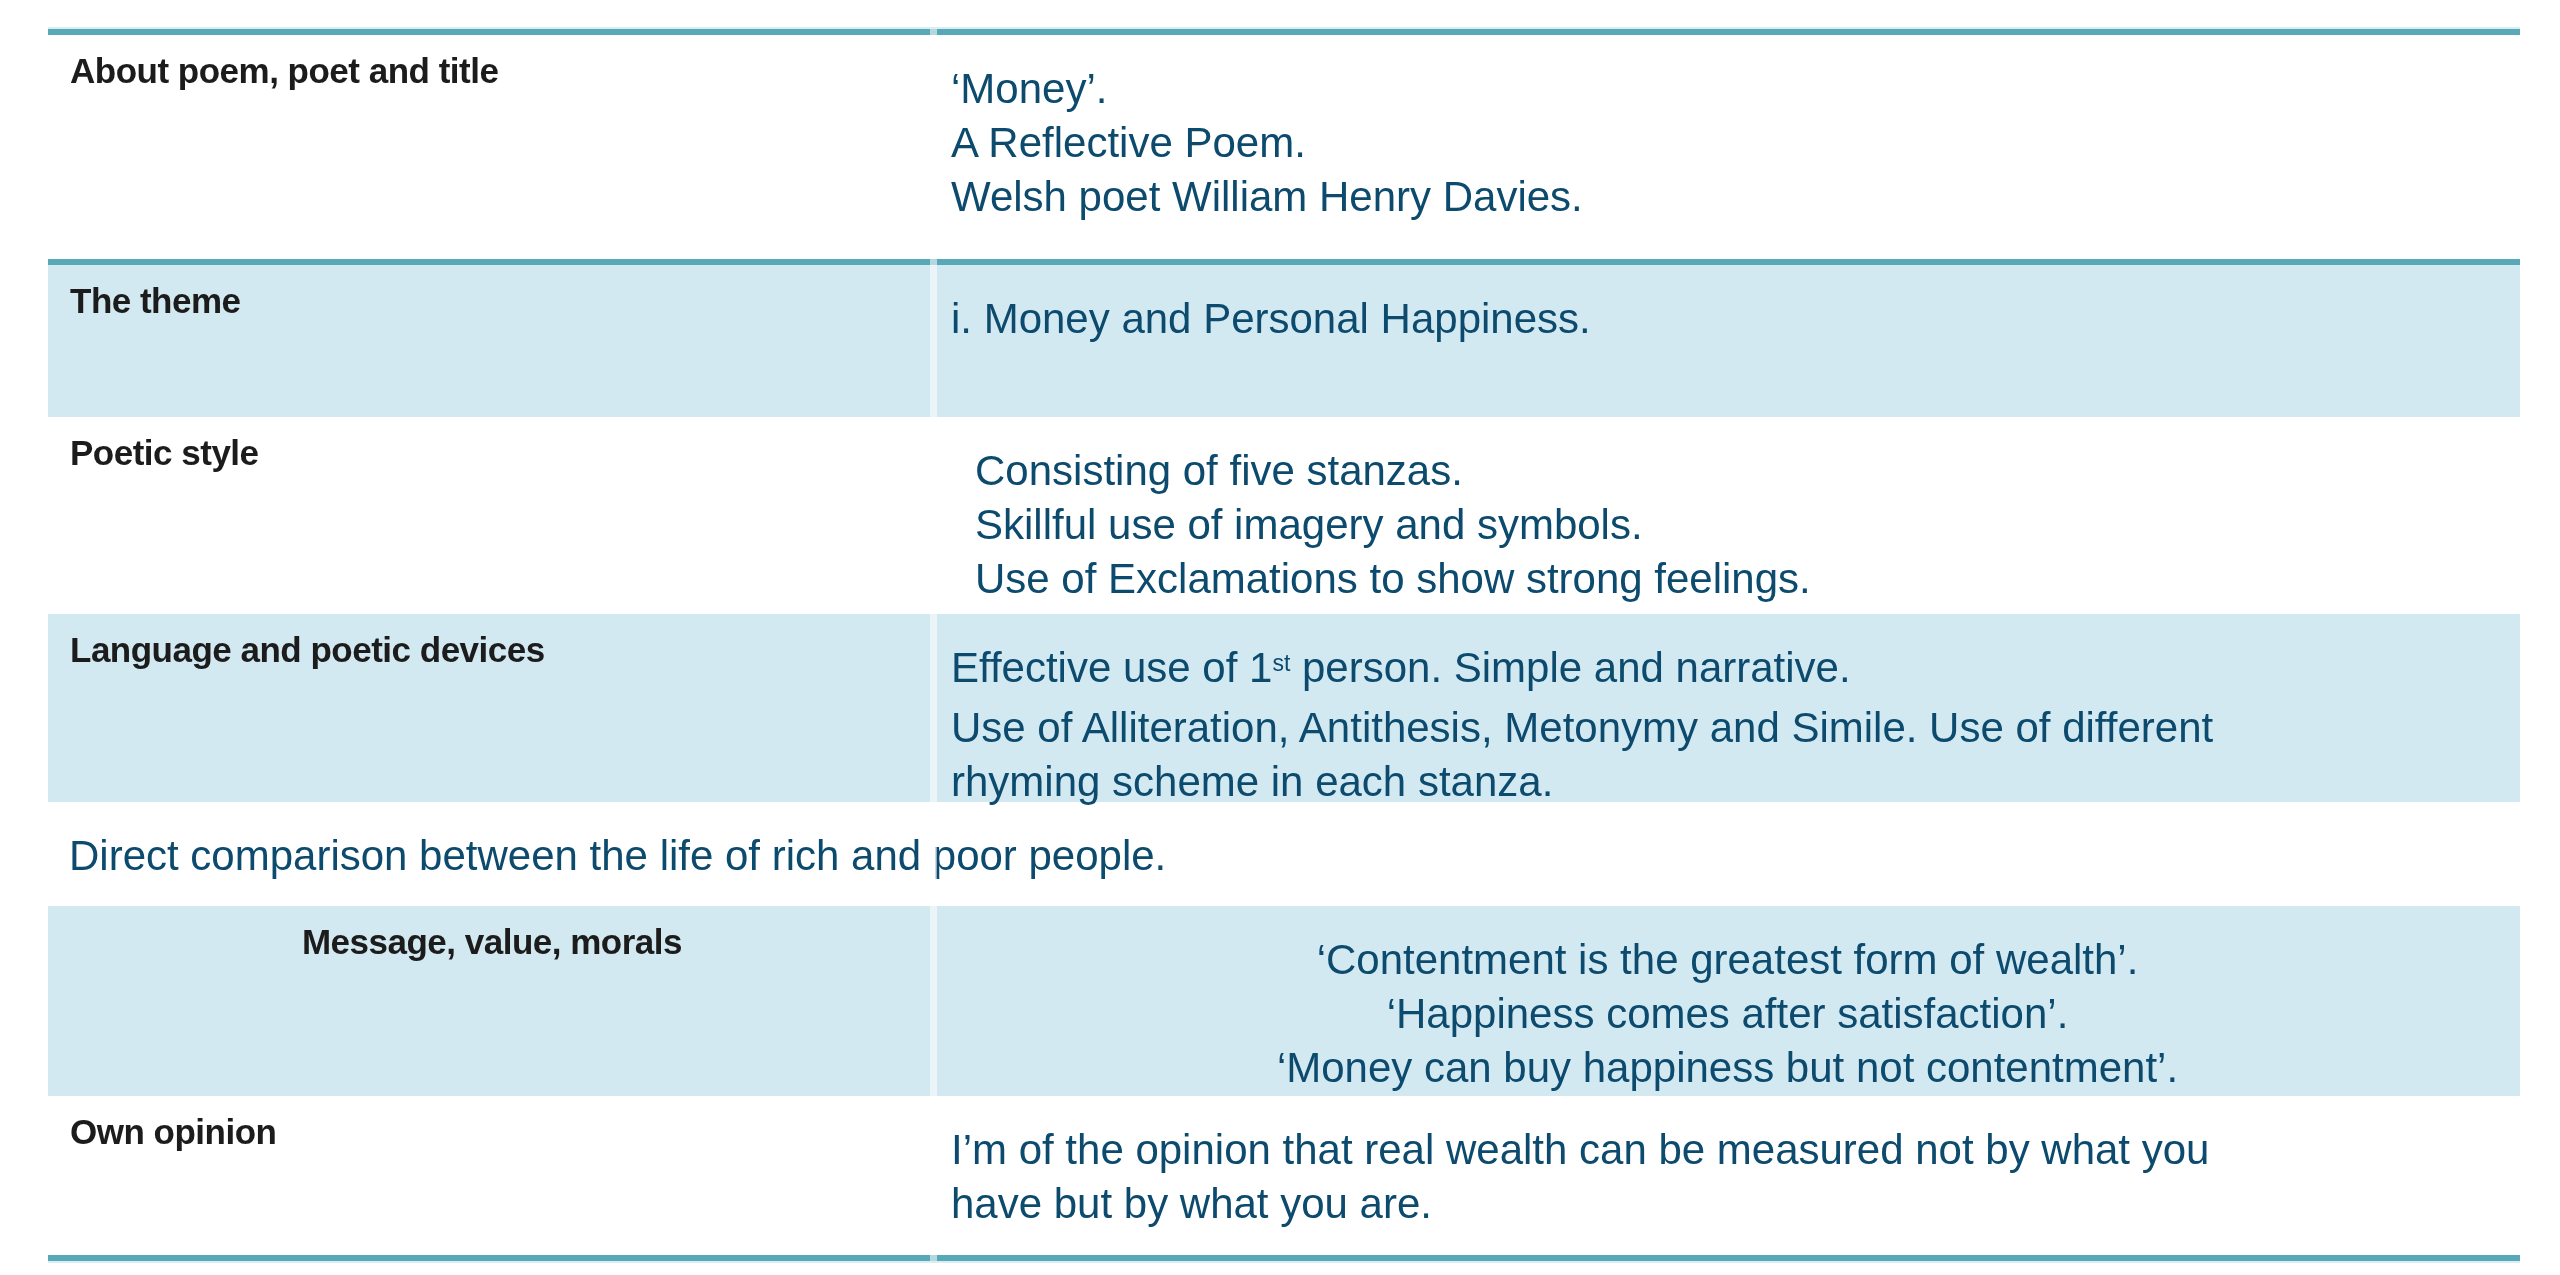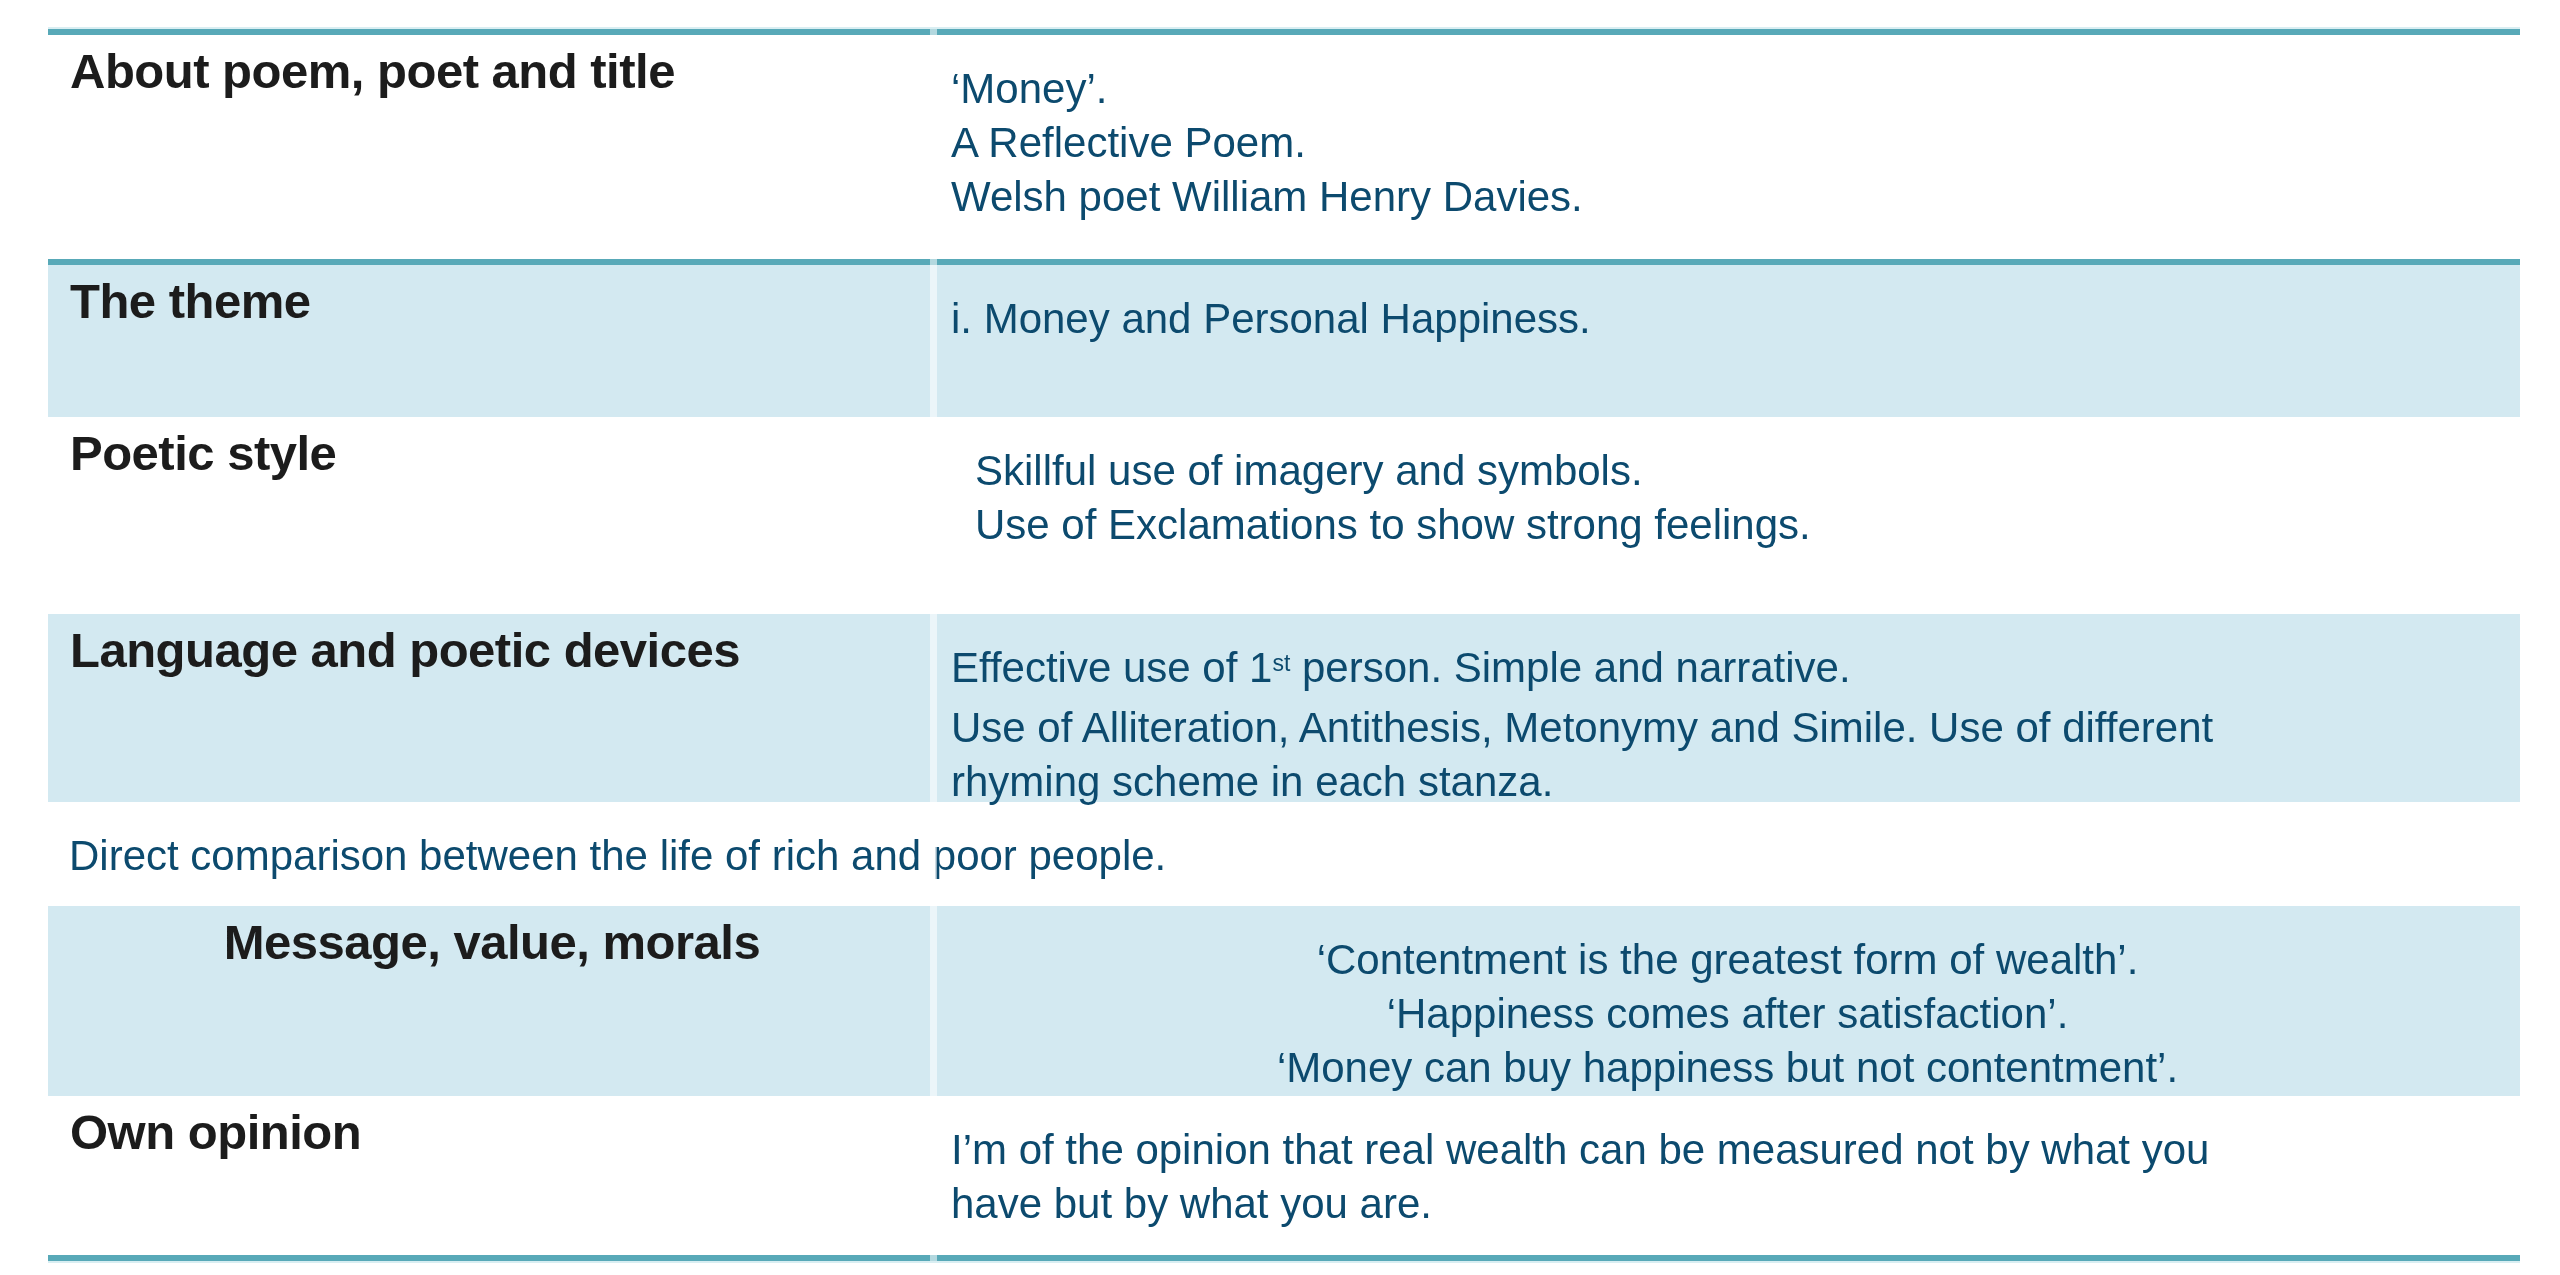--- a/index.html
+++ b/index.html
@@ -30,21 +30,21 @@
   
   .row:nth-of-type(1) { height: 196px; }
   .row:nth-of-type(2) { height: 152px; }
   .row:nth-of-type(3) { height: 197px; gap: 24px; }
   .row:nth-of-type(4) { height: 188px; }
   .row:nth-of-type(5) { height: 104px; }
   .row:nth-of-type(6) { height: 190px; text-align: center; }
   .row:nth-of-type(7) { height: 159px; }
   .cell-label {
     padding: 9px 16px 0 22px;
-    font-size: 49px;
+    font-size: 35px;
     font-weight: bold;
     color: #1c1c1c;
     letter-spacing: -0.5px;
     line-height: 54px;
   }
   .cell-content {
     padding: 27px 16px 0 21px;
     font-size: 42px;
     color: #0c4a6e;
     line-height: 54px;
@@ -83,20 +83,21 @@
         </div>
         <div class="row shaded tealtop">
           <div class="cell-label">The theme</div>
           <div class="cell-content">
             <div class="content-line">i. Money and Personal Happiness.</div>
           </div>
         </div>
         <div class="row">
           <div class="cell-label">Poetic style</div>
           <div class="cell-content">
+            <div class="content-line">Consisting of five stanzas.</div>
             <div class="content-line">Skillful use of imagery and symbols.</div>
             <div class="content-line">Use of Exclamations to show strong feelings.</div>
           </div>
         </div>
         <div class="row shaded">
           <div class="cell-label">Language and poetic devices</div>
           <div class="cell-content">
             <div class="content-line">Effective use of 1<sup>st</sup> person. Simple and narrative.</div>
             <div class="content-line">Use of Alliteration, Antithesis, Metonymy and Simile. Use of different</div>
             <div class="content-line">rhyming scheme in each stanza.</div>

